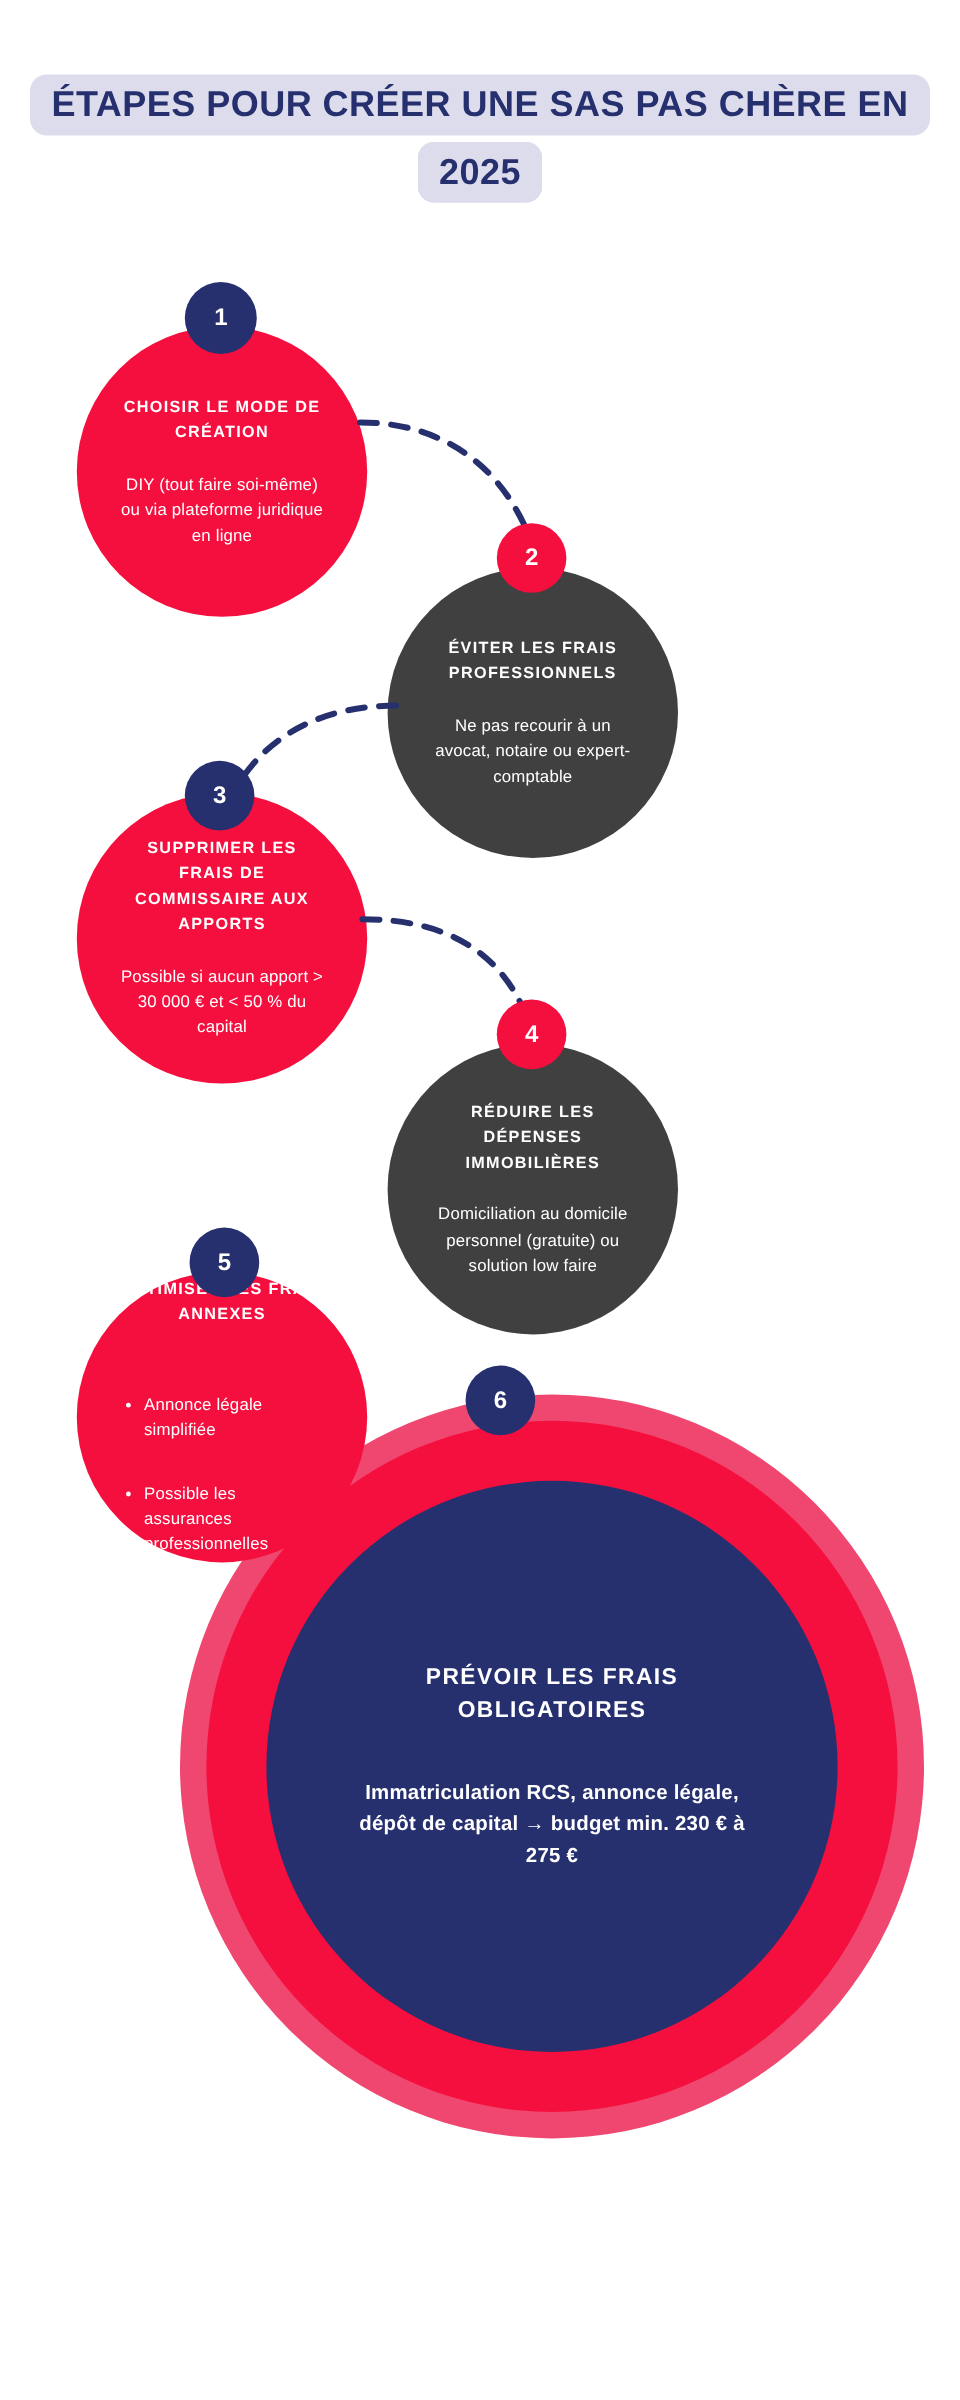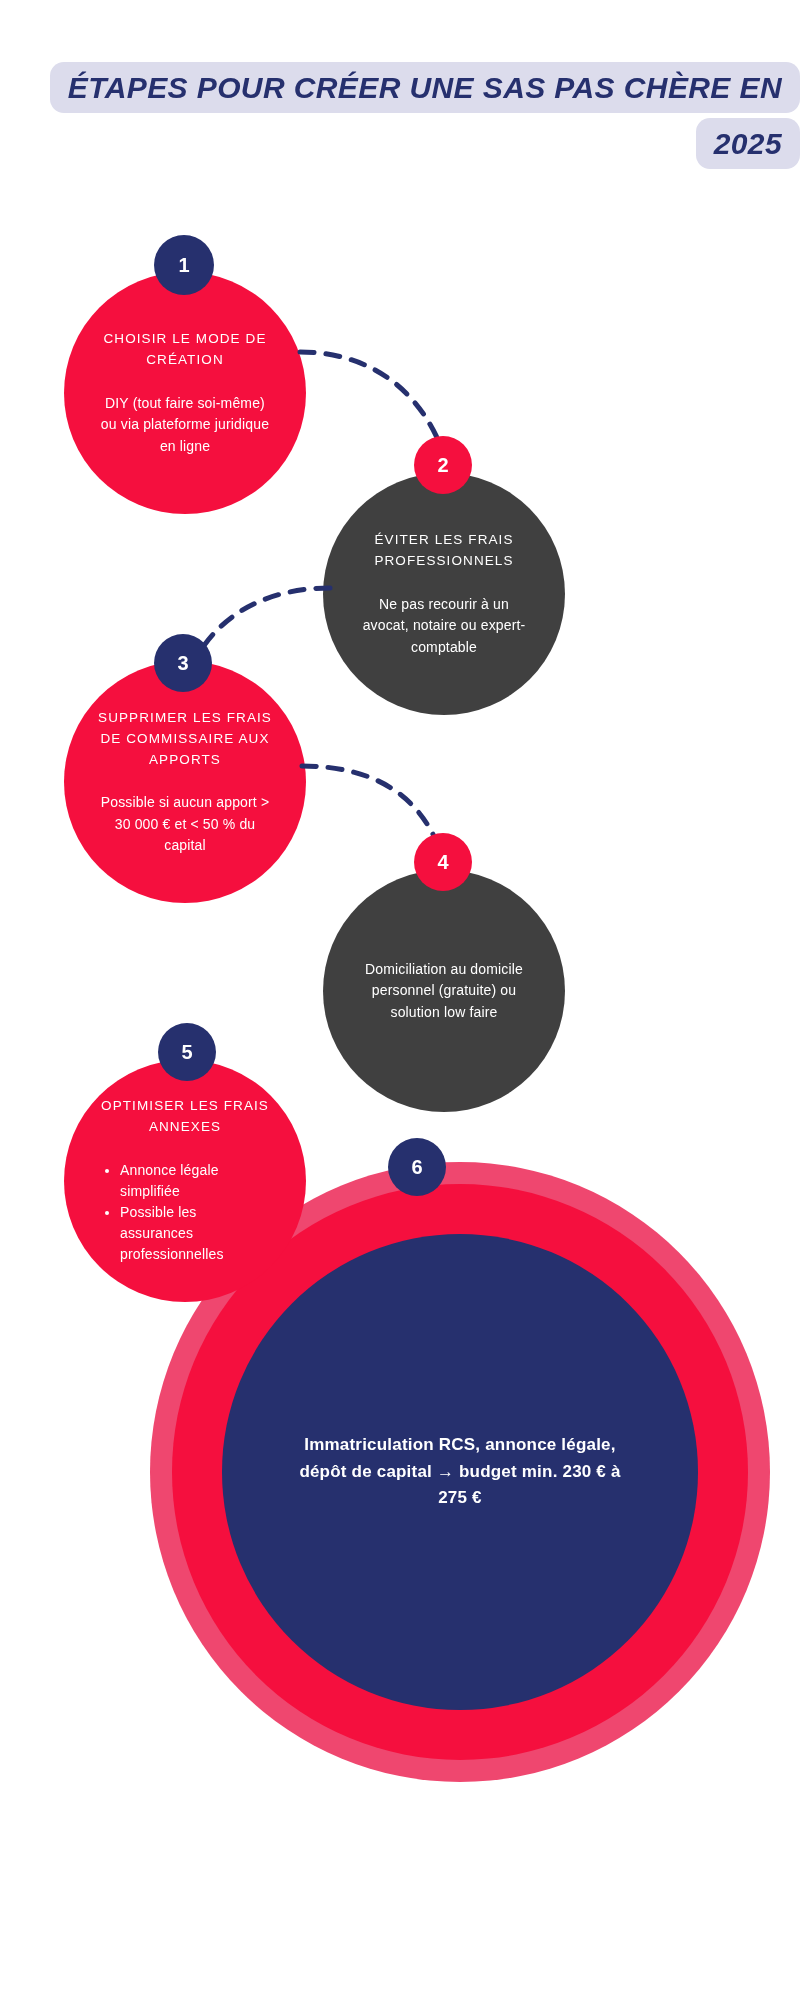--- a/index.html
+++ b/index.html
@@ -16,23 +16,22 @@
     height: 2000px;
     background: #ffffff;
     overflow: hidden;
   }
 
   
   .title-wrap {
     position: absolute;
     left: 0; top: 60px;
     width: 800px;
-    text-align: right;
+    text-align: center;
     z-index: 30;
-    font-style: italic;
   }
   .title-text {
     display: inline;
     font-size: 30px;
     font-weight: bold;
     letter-spacing: 0.4px;
     line-height: 1.85;
     color: #26306e;
     background: #dcdcec;
     box-decoration-break: clone;
@@ -63,40 +62,40 @@
   }
   .step-red  { background: #f50f3e; }
   .step-navy { background: #404040; }
 
   .step-inner {
     padding: 0 34px;
     width: 100%;
   }
   .step-heading {
     font-size: 13.5px;
-    font-weight: normal;
+    font-weight: bold;
     letter-spacing: 1.1px;
     line-height: 1.55;
     text-transform: uppercase;
     margin-bottom: 22px;
   }
   .step-body {
     font-size: 14px;
     font-weight: normal;
     line-height: 1.52;
     letter-spacing: 0.15px;
   }
   .step-body ul {
     list-style: disc;
     text-align: left;
     padding-left: 22px;
     margin: 0 auto;
     display: inline-block;
   }
-  .step-body li { line-height: 1.5; }
+  .step-body li { line-height: 1.5; margin-top: 32px; }
 
   
   .badge {
     position: absolute;
     border-radius: 50%;
     display: flex;
     align-items: center;
     justify-content: center;
     font-weight: bold;
     color: #ffffff;
@@ -184,20 +183,21 @@
       <div class="step-heading">SUPPRIMER LES FRAIS DE COMMISSAIRE AUX APPORTS</div>
       <div class="step-body">Possible si aucun apport &gt; 30 000 € et &lt; 50 % du capital</div>
     </div>
   </div>
   <div class="badge badge-navy" style="left:154px; top:634px; width:58px; height:58px; font-size:20px;">
     <span>3</span>
   </div>
 
   <div class="step step-navy" style="left:323px; top:870px; width:242px; height:242px;">
     <div class="step-inner">
+      <div class="step-heading">RÉDUIRE LES DÉPENSES IMMOBILIÈRES</div>
       <div class="step-body">Domiciliation au domicile personnel (gratuite) ou solution low faire</div>
     </div>
   </div>
   <div class="badge badge-red" style="left:414px; top:833px; width:58px; height:58px; font-size:20px;">
     <span>4</span>
   </div>
 
   <div class="step step-red" style="left:64px; top:1060px; width:242px; height:242px; z-index:12;">
     <div class="step-inner">
       <div class="step-heading">OPTIMISER LES FRAIS ANNEXES</div>
@@ -211,20 +211,21 @@
   </div>
   <div class="badge badge-navy" style="left:158px; top:1023px; width:58px; height:58px; font-size:20px; z-index:22;">
     <span>5</span>
   </div>
 
   <div class="ring-outer" style="left:150px; top:1162px; width:620px; height:620px;"></div>
   <div class="ring-mid" style="left:172px; top:1184px; width:576px; height:576px;"></div>
 
   <div class="step6" style="left:222px; top:1234px; width:476px; height:476px;">
     <div class="step-inner">
+      <div class="step-heading">PRÉVOIR LES FRAIS OBLIGATOIRES</div>
       <div class="step-body">Immatriculation RCS, annonce légale, dépôt de capital → budget min. 230 € à 275 €</div>
     </div>
   </div>
   <div class="badge badge-navy" style="left:388px; top:1138px; width:58px; height:58px; font-size:20px; z-index:25;">
     <span>6</span>
   </div>
 
 </div>
 
 </body></html>

